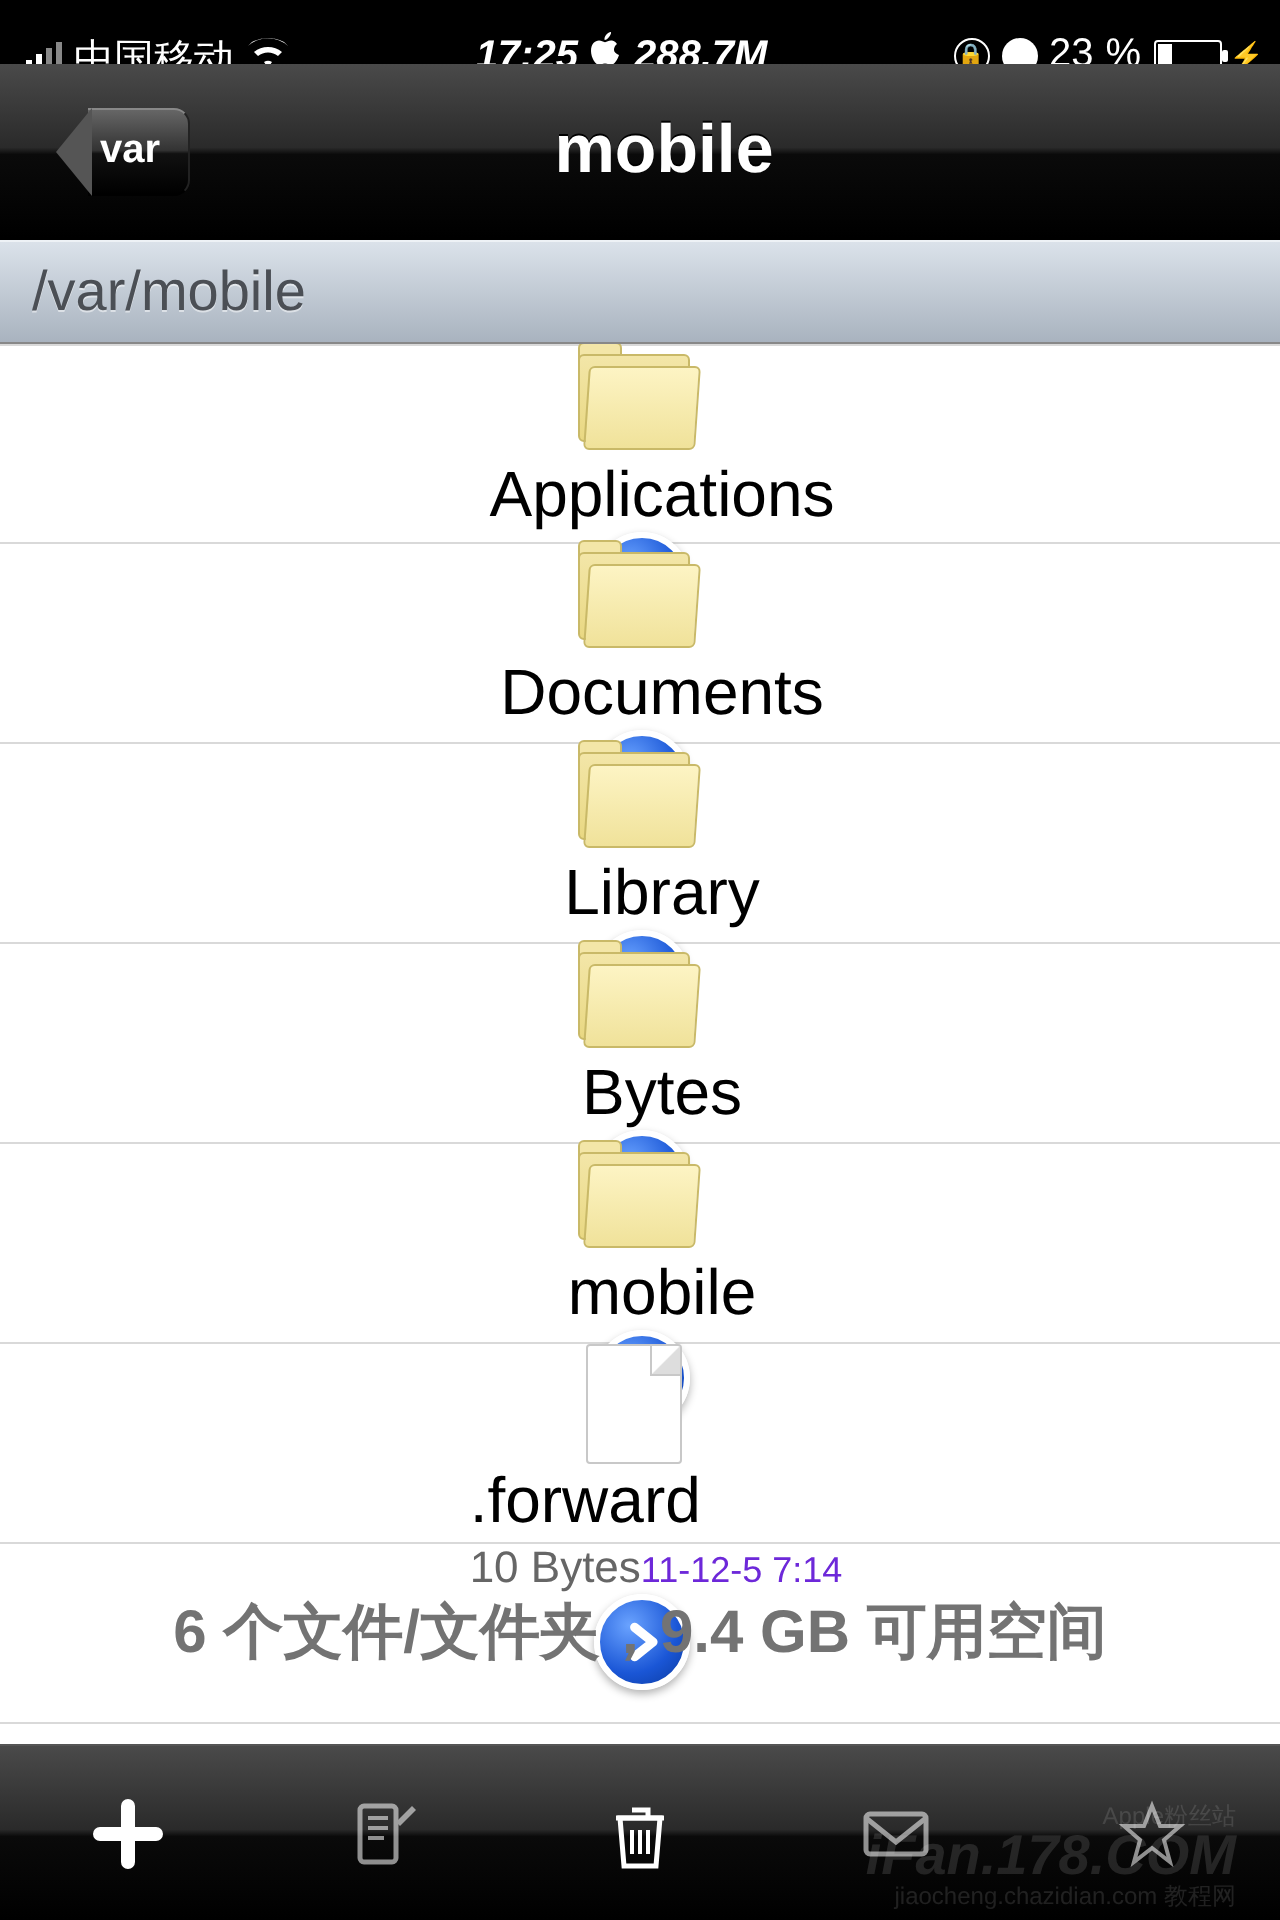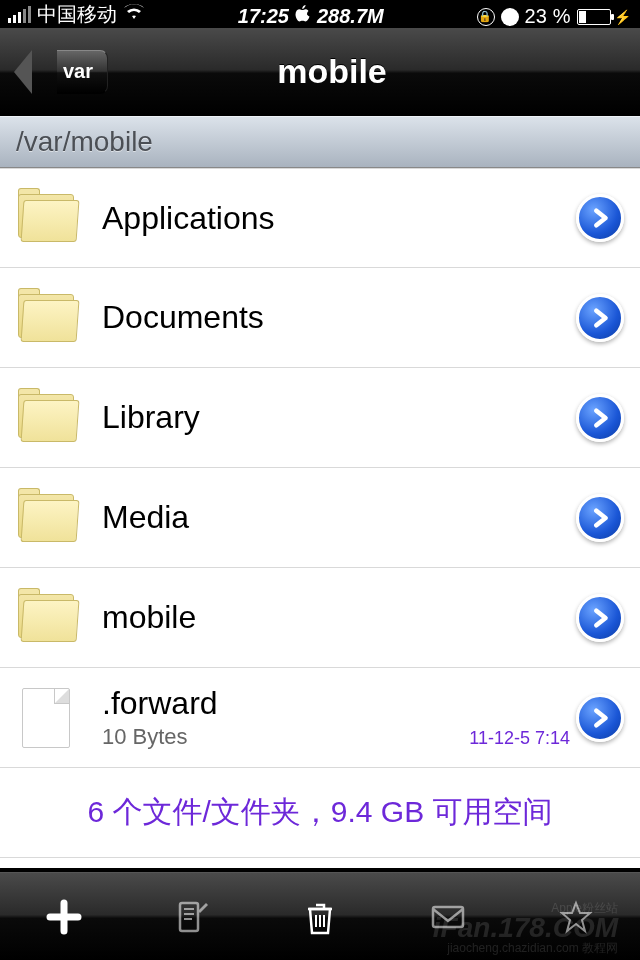--- a/index.html
+++ b/index.html
@@ -10,22 +10,22 @@
       overflow: hidden;
       background: #000;
       position: relative;
     }
     
     .status-bar {
       height: 28px;
       background: #000;
       color: #fff;
       display: flex;
-      align-items: flex-end;
-      padding: 0 8px;
+      align-items: flex-start;
+      padding: 16px 8px;
       font-size: 20px;
       font-weight: 500;
     }
     .status-left { display: flex; align-items: center; gap: 6px; }
     .status-center { flex: 1; text-align: center; display:flex; align-items:center; justify-content:center; gap:6px;font-style:italic;}
     .status-right { display: flex; align-items: center; gap: 6px; }
     .signal-bars { display: inline-flex; align-items: flex-end; gap: 2px; height: 16px;}
     .signal-bars span { width: 3px; background: #fff; display: inline-block; }
     .signal-bars span:nth-child(1){height:5px;}
     .signal-bars span:nth-child(2){height:8px;}
@@ -44,24 +44,23 @@
     .nav-bar {
       height: 88px;
       background: linear-gradient(to bottom, #4a4a4a 0%, #2a2a2a 48%, #0a0a0a 52%, #000 100%);
       display: flex;
       align-items: center;
       position: relative;
       border-bottom: 1px solid #000;
     }
     .back-button {
       position: absolute;
-      left: 14px;
-      display: flex;
-      align-items: center;
-      gap: 27px;
+      left: 28px;
+      display: flex;
+      align-items: center;
     }
     .back-arrow {
       width: 0; height: 0;
       border-top: 22px solid transparent;
       border-bottom: 22px solid transparent;
       border-right: 18px solid #555;
       position: relative;
     }
     .back-body {
       background: linear-gradient(to bottom, #666, #333 48%, #111 52%, #000);
@@ -106,20 +105,21 @@
       height: 700px;
       overflow: hidden;
     }
     .file-row {
       height: 100px;
       display: flex;
       align-items: center;
       padding: 0 16px 0 18px;
       border-bottom: 1px solid #d9d9d9;
       background: #fff;
+      flex-direction: column;
     }
     .file-row:first-child { border-top: 1px solid #d9d9d9; }
     .folder-icon { width: 64px; height: 56px; position: relative; flex-shrink:0;}
     .folder-back {
       position:absolute; left:0; top:4px; width:56px; height:44px;
       background: linear-gradient(to bottom,#f3e6a8,#e9d882);
       border:1px solid #c9b968; border-radius:3px;
     }
     .folder-tab {
       position:absolute; left:0; top:-2px; width:22px; height:10px;
@@ -158,23 +158,24 @@
       border: 3px solid #fff;
       box-shadow: 0 2px 4px rgba(0,0,0,0.3);
       display: flex; align-items: center; justify-content: center;
       flex-shrink: 0;
     }
     .disclosure svg { width: 22px; height: 22px; }
     
     .summary-row {
       height: 90px;
       display:flex; align-items:center; justify-content:center;
-      color:#6d28d9; font-size:30px; background:#fff;
+      color:#737373; font-size:30px; background:#fff;
       border-bottom:1px solid #d9d9d9;
       padding: 0 10px;
+      font-weight: bold;
     }
     
     .toolbar {
       position: absolute;
       bottom: 0; left: 0; right: 0;
       height: 88px;
       background: linear-gradient(to bottom, #4a4a4a 0%, #2a2a2a 48%, #0a0a0a 52%, #000 100%);
       display: flex;
       align-items: center;
       justify-content: space-around;
@@ -297,21 +298,21 @@
       </div>
   </div>
 
   <div class="file-row">
     <div class="folder-icon">
         <div class="folder-tab"></div>
         <div class="folder-back"></div>
         <div class="folder-front"></div>
       </div>
     <div class="file-info">
-        <div class="file-name">Media</div>
+        <div class="file-name">Bytes</div>
       </div>
     <div class="disclosure">
         <svg viewBox="0 0 24 24">
           <path d="M8 4 L18 12 L8 20" stroke="#fff" stroke-width="5" fill="none" stroke-linecap="round" stroke-linejoin="round"></path>
         </svg>
       </div>
   </div>
 
   <div class="file-row">
     <div class="folder-icon">

